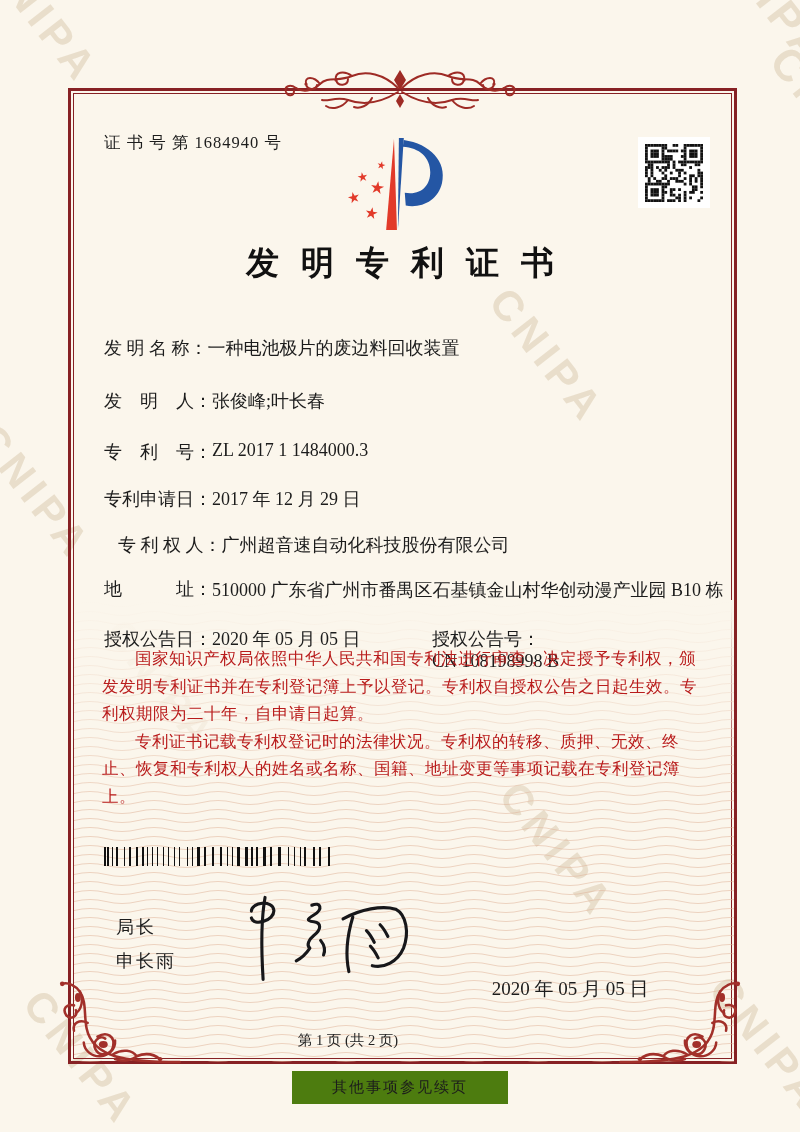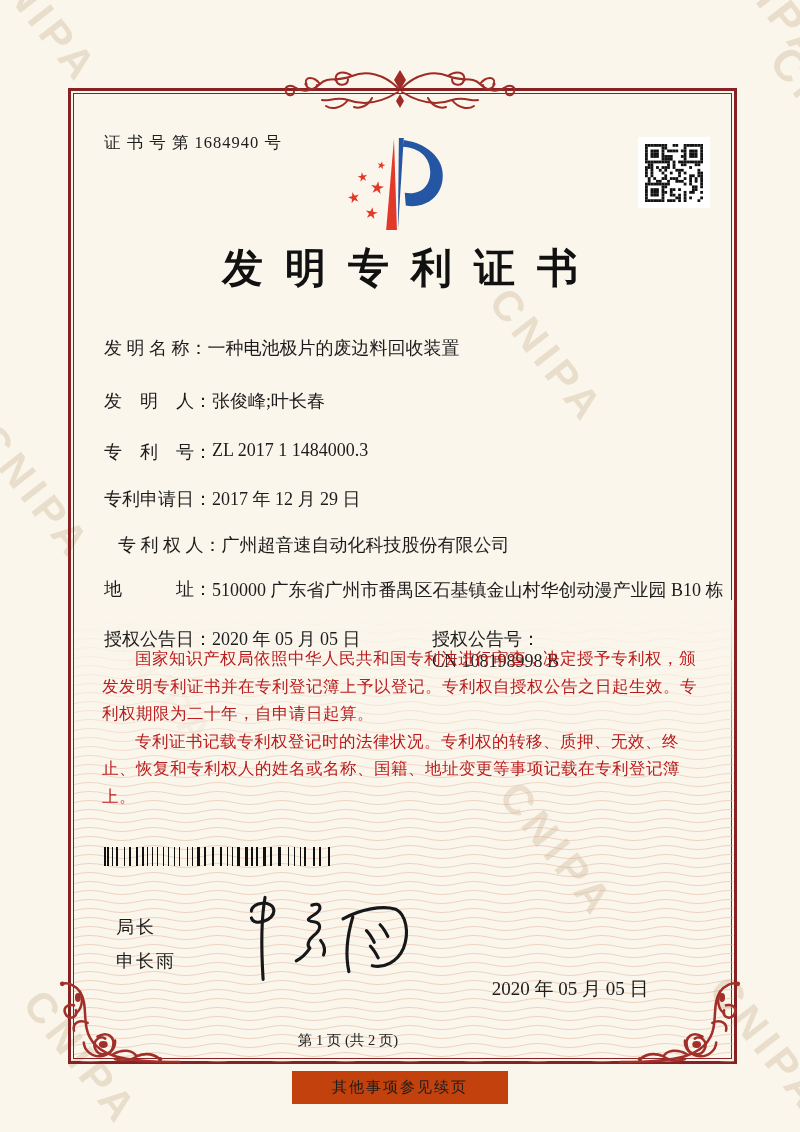--- a/index.html
+++ b/index.html
@@ -12,36 +12,36 @@
   .wm { position:absolute; font-family:"Liberation Sans", sans-serif; font-weight:bold;
         color:#e9decb; letter-spacing:6px; transform:rotate(52deg); white-space:nowrap; }
 
   
   .frame-outer { position:absolute; left:68px; top:88px; width:669px; height:976px;
                  border:3px solid #872124; }
   .frame-inner { position:absolute; left:2px; top:2px; right:2px; bottom:2px;
                  border:1px solid #872124; }
 
   .cert-no { font-size:16.5px; color:#1d1d1d; letter-spacing:1px; }
-  .title { left:0; top:241px; width:800px; text-align:center; font-size:41px; font-weight:bold;
+  .title { left:0; top:241px; width:800px; text-align:center; font-size:33px; font-weight:bold;
            color:#111; letter-spacing:22px; text-indent:22px; }
 
   .row { font-size:18px; color:#1c1c1c; display:flex; }
   .row .lbl { white-space:nowrap; }
   .row .val { white-space:nowrap; }
   .addr-val { white-space:normal; width:500px; line-height:26px; }
 
   .body-text { left:102px; top:645px; width:604px; font-size:16.5px; line-height:27.5px;
                color:#b91c1c; letter-spacing:0.5px; }
   .body-text p { text-indent:2em; }
 
   .sig-label { font-family:"Liberation Sans", sans-serif; font-size:18px; color:#1c1c1c; letter-spacing:2px;text-align:center; }
   .grant-date { left:455px; top:976px; width:230px; text-align:center; font-size:19px; color:#1c1c1c; }
   .page-info { left:0; top:1031px; width:696px; text-align:center; font-size:14.5px; color:#222; }
-  .cont-box { left:50%; top:1071px; transform:translateX(-50%); background:#c2410c;
+  .cont-box { left:50%; top:1071px; transform:translateX(-50%); background:#4d7c0f;
               padding:7px 40px; font-size:15px; color:#1c1c1c; letter-spacing:2px; white-space:nowrap; }
 
   .qr-box { left:638px; top:137px; width:72px; height:71px; background:#ffffff; }
   svg { display:block; }
 </style>
 </head>
 <body>
 
 <div class="page">
 

